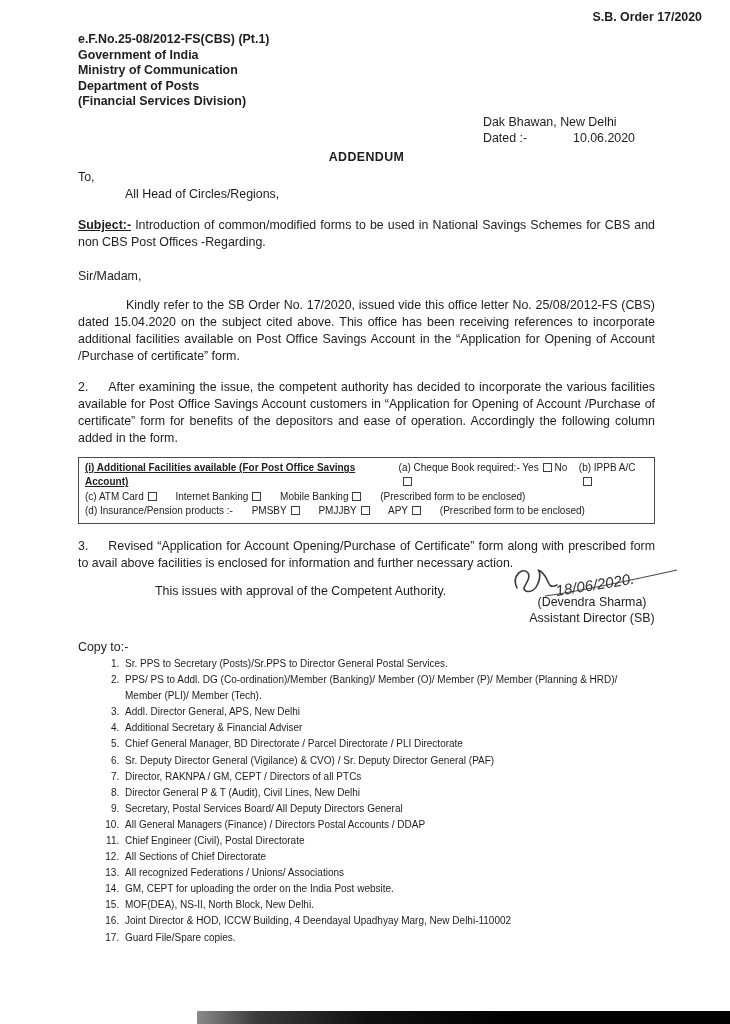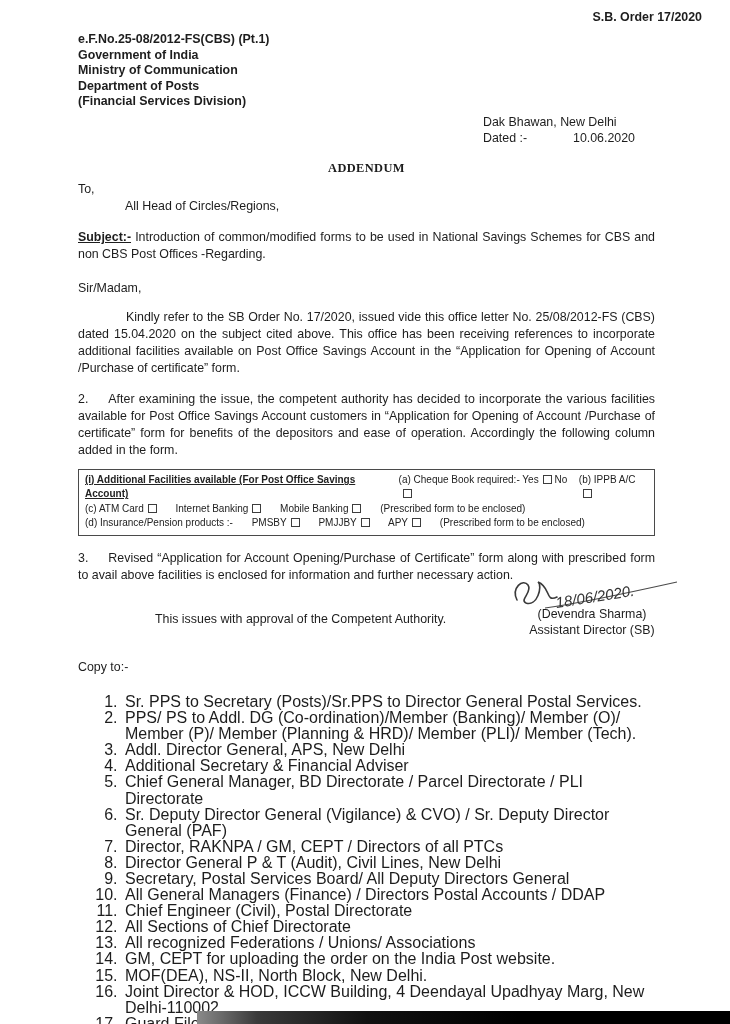--- a/index.html
+++ b/index.html
@@ -7,45 +7,45 @@
   body {
     width:730px; height:1024px; position:relative; overflow:hidden;
     font-family:"Liberation Sans","DejaVu Sans",sans-serif;
     color:#1d1d1d; font-size:12.4px;
   }
   .page { padding:8px 75px 0 78px; position:relative; }
   .order-ref { position:absolute; top:10px; right:28px; font-weight:bold; }
   .letterhead { margin-top:24px; font-weight:bold; line-height:15.6px; }
   .place-date { margin-top:4px; margin-left:405px; width:152px; line-height:16.5px; }
   .date-line { display:flex; justify-content:space-between; }
-  .doc-heading { text-align:center; font-weight:bold; margin-top:14px; letter-spacing:.4px;font-family:Liberation Serif, serif; }
+  .doc-heading { text-align:center; font-weight:bold; margin-top:3px; letter-spacing:.4px; }
   .to-label { margin-top:6px; }
   .recipient { margin-left:47px; margin-top:3px; }
   .subject { margin-top:16px; text-align:justify; line-height:17px; }
   .subject-label { font-weight:bold; text-decoration:underline; }
   .salutation { margin-top:18px; }
   .para { margin-top:14px; text-align:justify; line-height:17px; }
   .para.first { text-indent:48px; }
   .para .pnum { margin-right:20px; }
   .facilities-box {
     margin-top:10px; border:1.3px solid #4a4a4a; padding:3px 6px 4px 6px;
     font-size:10px; line-height:14.5px; color:#222;
   }
   .fac-row1 { display:flex; justify-content:space-between; align-items:baseline; }
   .fac-label { font-weight:bold; text-decoration:underline; }
   .fac-row2 span.seg, .fac-row3 span.seg { margin-right:16px; }
   .cb { display:inline-block; width:9px; height:9px; border:1px solid #3d3d3d; margin-left:4px; vertical-align:-1px; background:#fff; }
   .para3 { margin-top:14px; }
   .para4 { margin-top:16px; }
   .sig-area { position:relative; margin-top:2px; height:62px; }
-  .closing { position:absolute; left:77px; top:26px; }
+  .closing { position:absolute; left:77px; top:10px; }
   .sig-block { position:absolute; right:-42px; top:-16px; width:210px; text-align:center; line-height:16.5px; }
   .scribble-wrap { height:40px; margin-bottom:-4px; }
-  .copy-to-label { margin-top:12px; }
-  .copy-to-list { margin-top:20px; padding-left:44px; line-height:16.1px; font-size:16px; list-style-position:outside; }
+  .copy-to-label { margin-top:4px; }
+  .copy-to-list { margin-top:2px; padding-left:44px; line-height:16.1px; font-size:10px; list-style-position:outside; }
   .copy-to-list li { padding-left:3px; }
   .scan-bar {
     position:absolute; left:197px; right:0; bottom:0; height:13px;
     background:linear-gradient(90deg,#8a8a8a 0px,#3a3a3a 60px,#111 170px,#000 320px);
   }
 </style>
 </head>
 <body>
 
 <div class="page">

